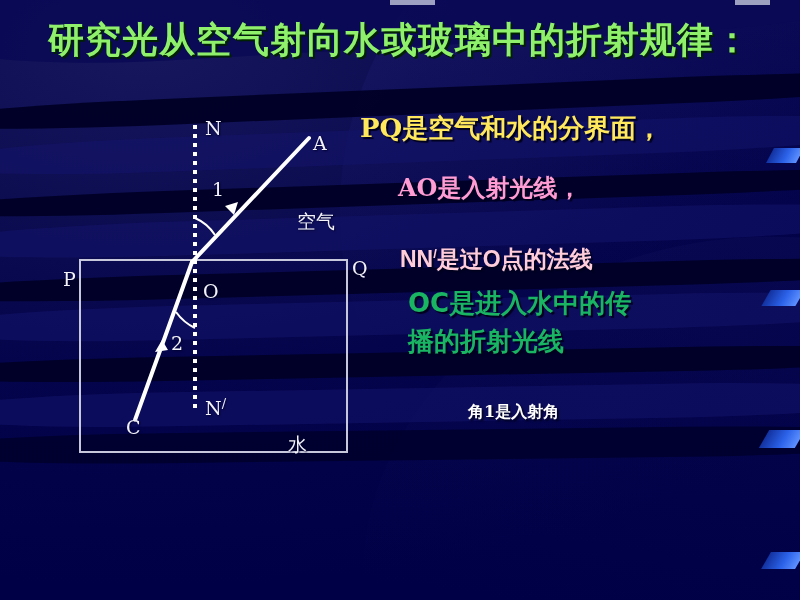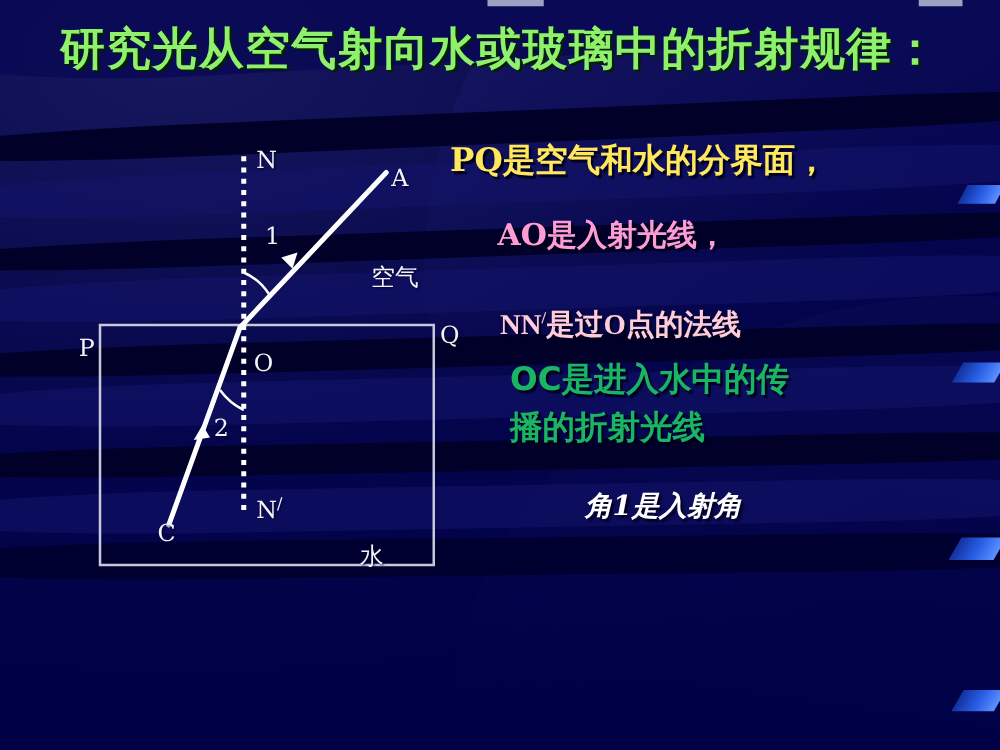--- a/index.html
+++ b/index.html
@@ -57,24 +57,24 @@
   .title{
     position:absolute;left:48px;top:16px;width:712px;
     color:#8ef06b;font-weight:bold;font-size:36px;line-height:47px;
     letter-spacing:1px;
     font-family:"DejaVu Sans",sans-serif;
     text-shadow:2px 2px 0 #002200;
   }
   .txt{position:absolute;font-weight:bold;white-space:nowrap;}
   .yellow{color:#ffe85c;font-size:26px;font-family:"DejaVu Serif",serif;text-shadow:2px 2px 1px #00001e;}
   .pinkA{color:#ff9cd4;font-size:24px;font-family:"DejaVu Serif",serif;text-shadow:2px 2px 1px #00001e;}
-  .pinkB{color:#ffccda;font-size:23px;font-family:Liberation Serif, serif;text-shadow:2px 2px 1px #00001e;}
+  .pinkB{color:#ffccda;font-size:23px;font-family:Liberation Sans, sans-serif;text-shadow:2px 2px 1px #00001e;}
   .green{color:#19b562;font-size:26px;font-family:"DejaVu Sans",sans-serif;text-shadow:2px 2px 1px #00001e;}
-  .white{color:#ffffff;font-size:22px;font-style:italic;font-weight:bold;
-         font-family:"DejaVu Serif",serif;text-shadow:2px 2px 2px #00001e;}
+  .white{color:#ffffff;font-size:16px;font-weight:bold;
+         font-family:"DejaVu Serif",serif;text-shadow:2px 2px 2px #00001e;margin-top:12px;}
   
   #fig{position:absolute;left:0;top:100px;width:400px;height:380px;}
   .figlabel{
     position:absolute;color:#f2f2f8;font-size:19px;
     font-family:"DejaVu Serif",serif;text-shadow:1px 1px 2px #000030;
   }
   .figlabel.cjk{font-family:"DejaVu Sans",sans-serif;font-size:19px;margin-top:24px;}
   .sup{font-size:13px;vertical-align:super;}
 </style>
 </head>

